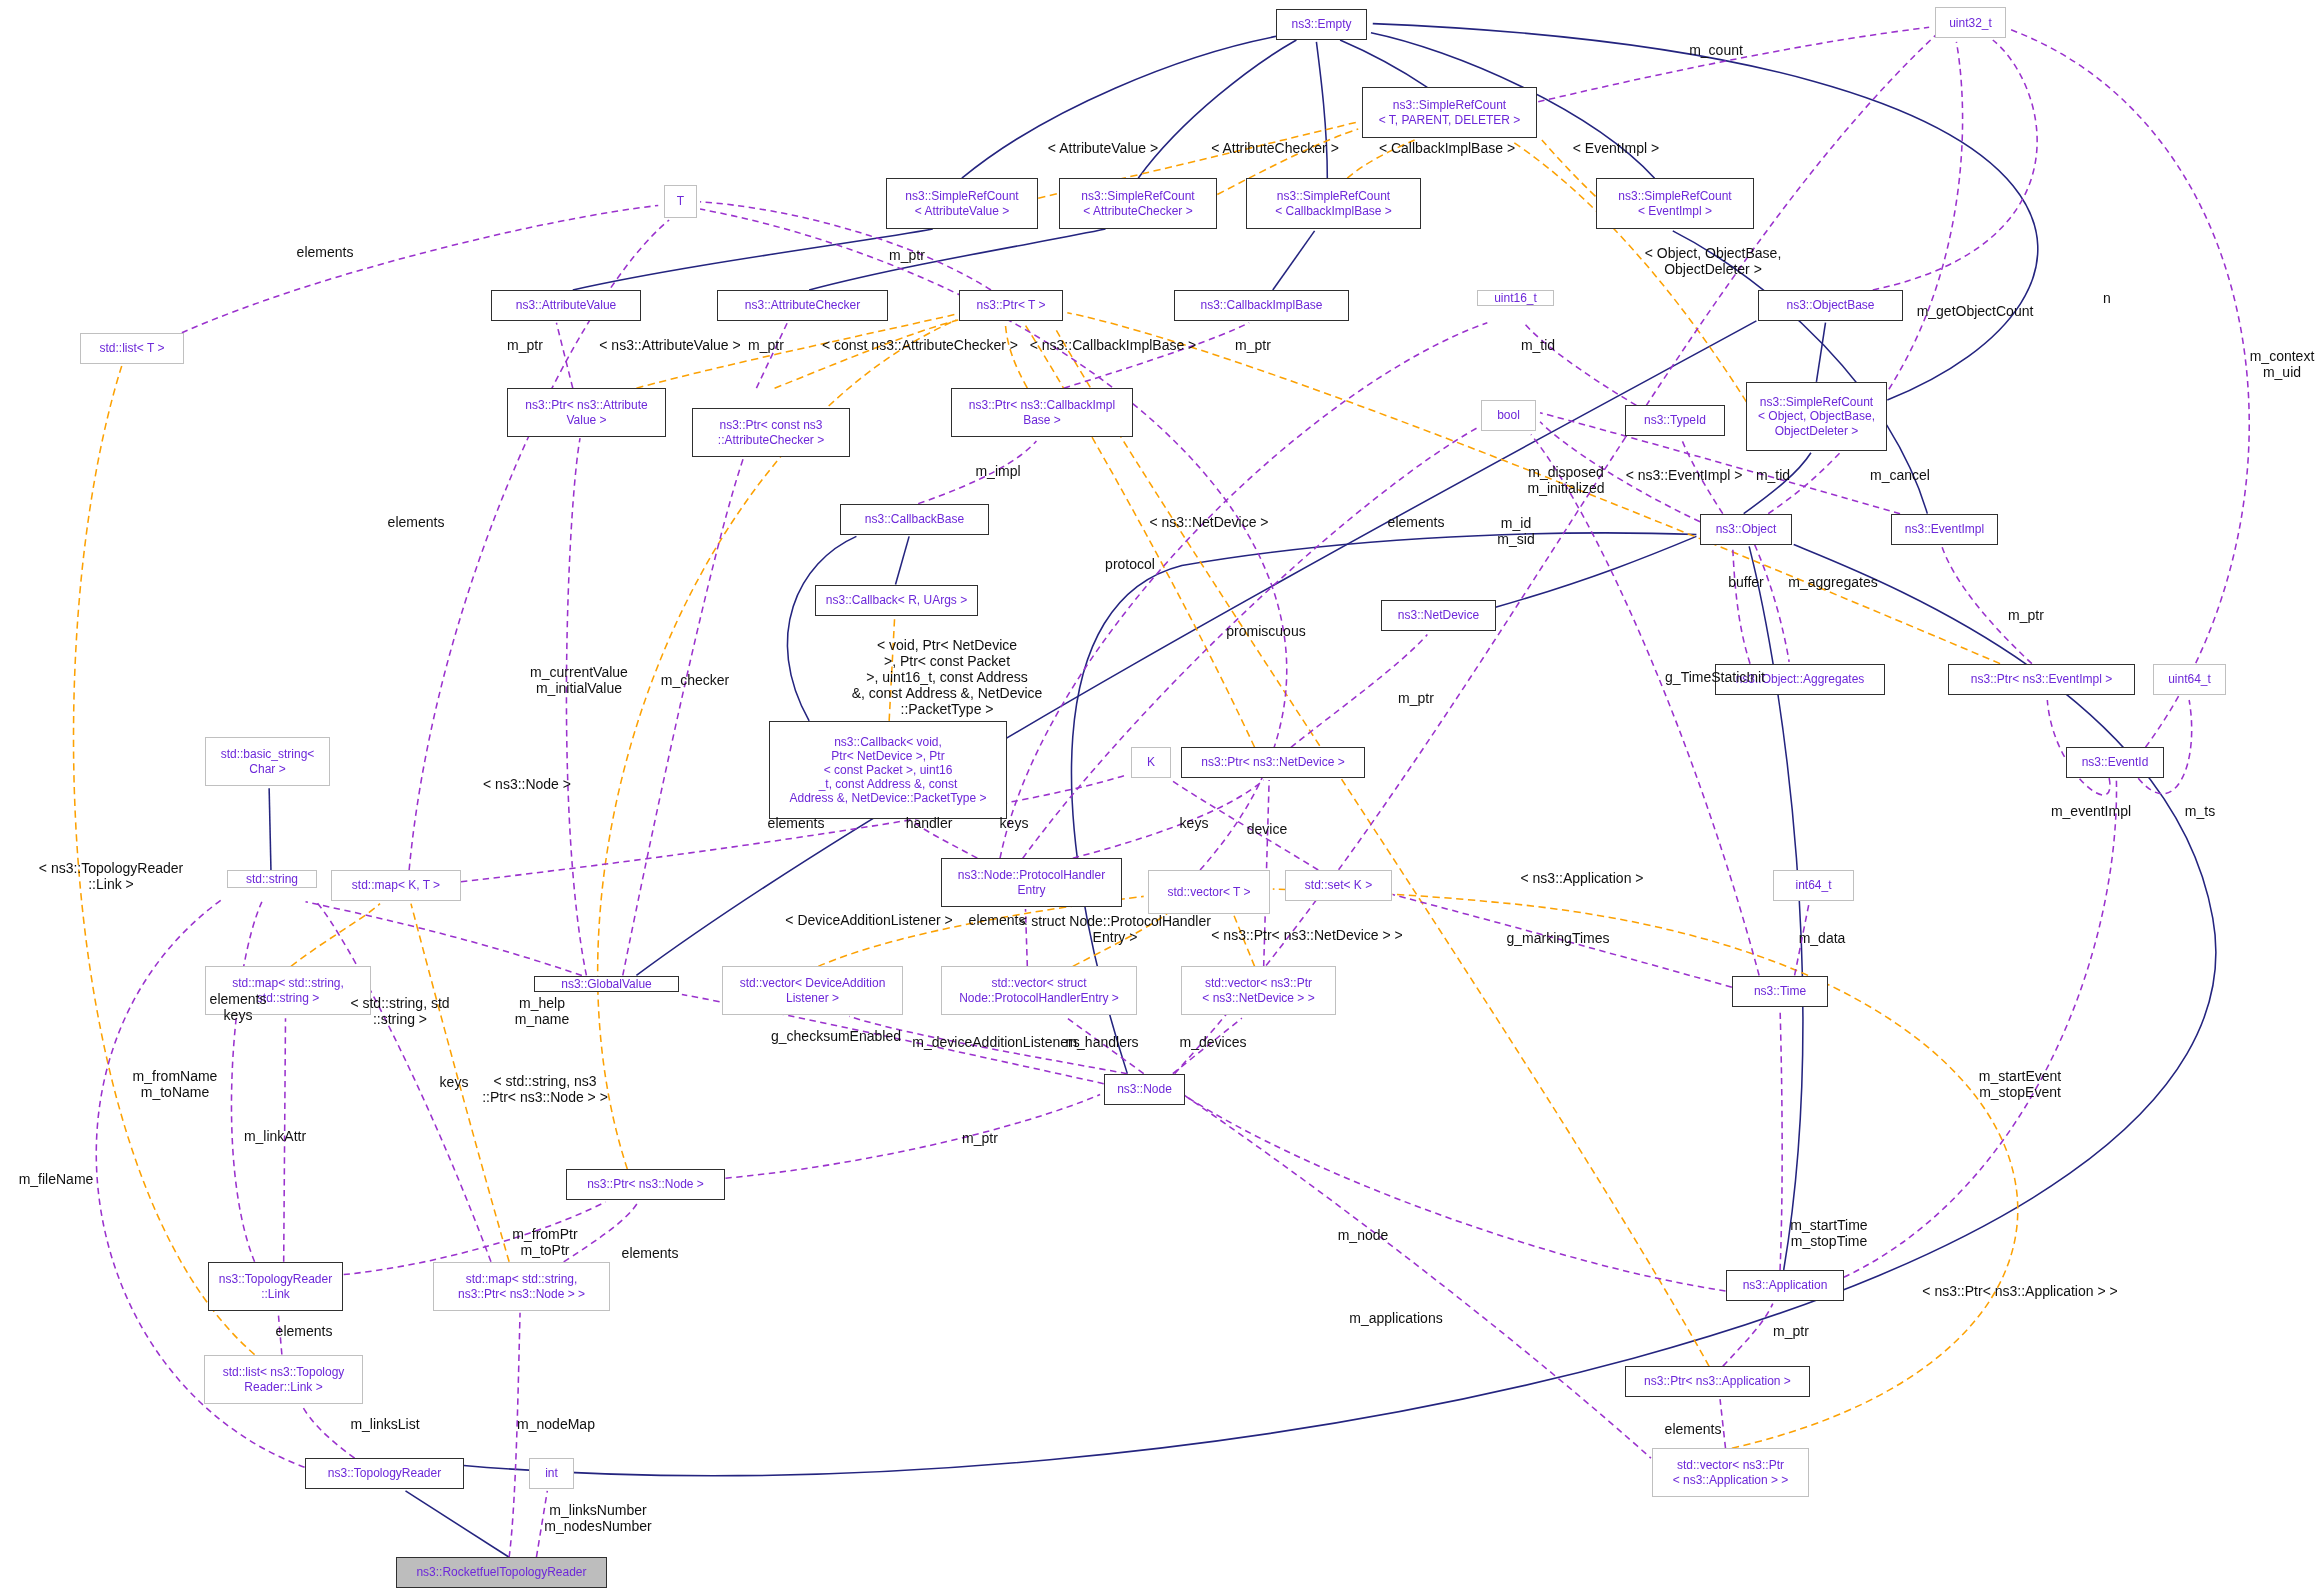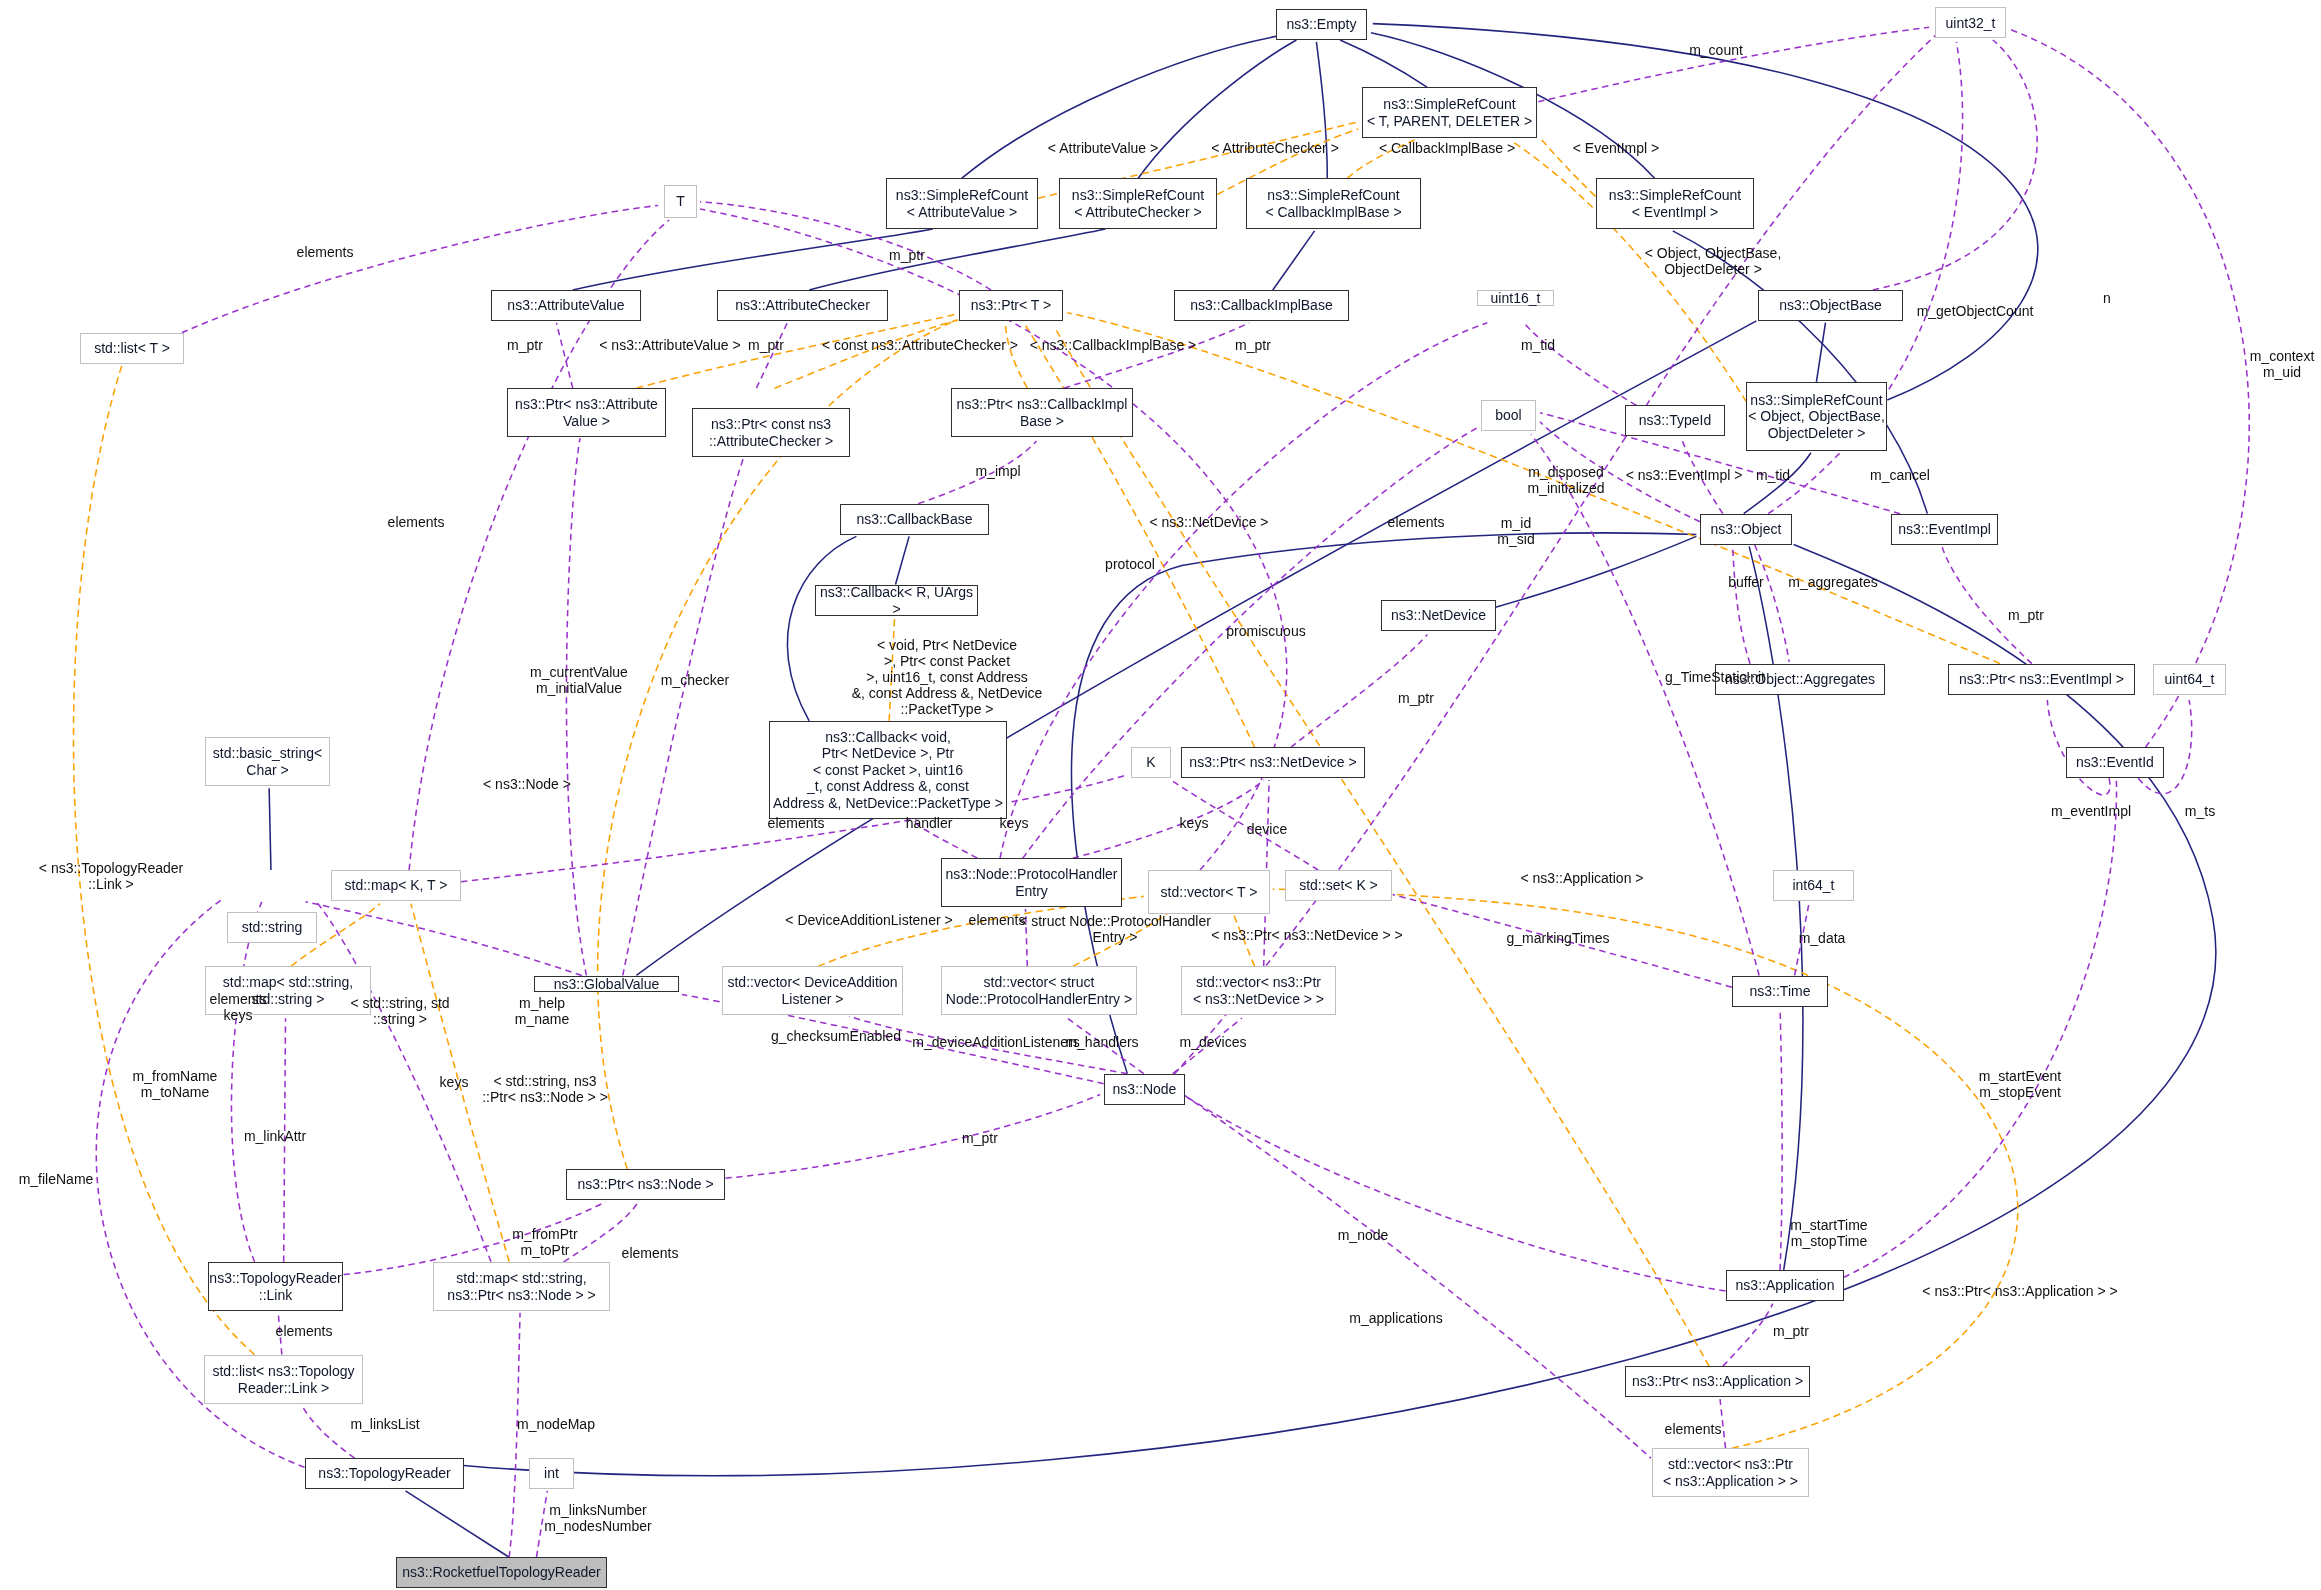--- a/index.html
+++ b/index.html
@@ -1,20 +1,20 @@
 <!DOCTYPE html>
 <html style="font-size:14.5px"><head>
 <meta charset="utf-8">
 <style>
   body{margin:0;background:#fff}
   .canvas{position:relative;width:2321px;height:1590px;font-family:"Liberation Sans",sans-serif;overflow:hidden}
   svg.edges{position:absolute;left:0;top:0}
   .nd{position:absolute;display:flex;align-items:center;justify-content:center;text-align:center;
-      background:#fff;border:1.4px solid #2f2f2f;font-size:14px;line-height:1.18;
-      white-space:pre-line;color:#0f172a;box-sizing:border-box;z-index:2}
+      background:#fff;border:1.4px solid #2f2f2f;font-size:12px;line-height:1.18;
+      white-space:pre-line;color:#6d28d9;box-sizing:border-box;z-index:2}
   .nd.g{border:0.9px solid #c0c0c0}
   .nd.f{background:#bdbdbd;border-width:1.8px}
   .lb{position:absolute;transform:translate(-50%,-50%);font-size:14px;line-height:1.15;
       text-align:center;white-space:pre-line;color:#101010;z-index:3}
   path{fill:none;stroke-width:1.7}
   .n{stroke:#24247f;marker-end:url(#ma-n)}
   .p{stroke:#9a32cd;stroke-dasharray:7 5;marker-end:url(#ma-p)}
   .o{stroke:#fca103;stroke-dasharray:8 5;marker-end:url(#ma-o)}
 </style>
 </head>
@@ -186,21 +186,21 @@
 <div class="nd" style="left:769px;top:721px;width:238px;height:98px">ns3::Callback&lt; void,
 Ptr&lt; NetDevice &gt;, Ptr
 &lt; const Packet &gt;, uint16
 _t, const Address &amp;, const
 Address &amp;, NetDevice::PacketType &gt;</div>
 <div class="nd g" style="left:1131px;top:747px;width:40px;height:31px">K</div>
 <div class="nd" style="left:1181px;top:747px;width:184px;height:31px">ns3::Ptr&lt; ns3::NetDevice &gt;</div>
 <div class="nd" style="left:2066px;top:747px;width:98px;height:31px">ns3::EventId</div>
 <div class="nd g" style="left:205px;top:737px;width:125px;height:49px">std::basic_string&lt;
 Char &gt;</div>
-<div class="nd g" style="left:227px;top:912px;width:90px;height:31px">std::string</div>
+<div class="nd g" style="left:227px;top:870px;width:90px;height:18px">std::string</div>
 <div class="nd g" style="left:331px;top:870px;width:130px;height:31px">std::map&lt; K, T &gt;</div>
 <div class="nd" style="left:941px;top:858px;width:181px;height:49px">ns3::Node::ProtocolHandler
 Entry</div>
 <div class="nd g" style="left:1148px;top:870px;width:122px;height:44px">std::vector&lt; T &gt;</div>
 <div class="nd g" style="left:1285px;top:870px;width:107px;height:31px">std::set&lt; K &gt;</div>
 <div class="nd g" style="left:1773px;top:870px;width:81px;height:31px">int64_t</div>
 <div class="nd g" style="left:205px;top:966px;width:166px;height:49px">std::map&lt; std::string,
 std::string &gt;</div>
 <div class="nd" style="left:534px;top:976px;width:145px;height:16px">ns3::GlobalValue</div>
 <div class="nd g" style="left:722px;top:966px;width:181px;height:49px">std::vector&lt; DeviceAddition

